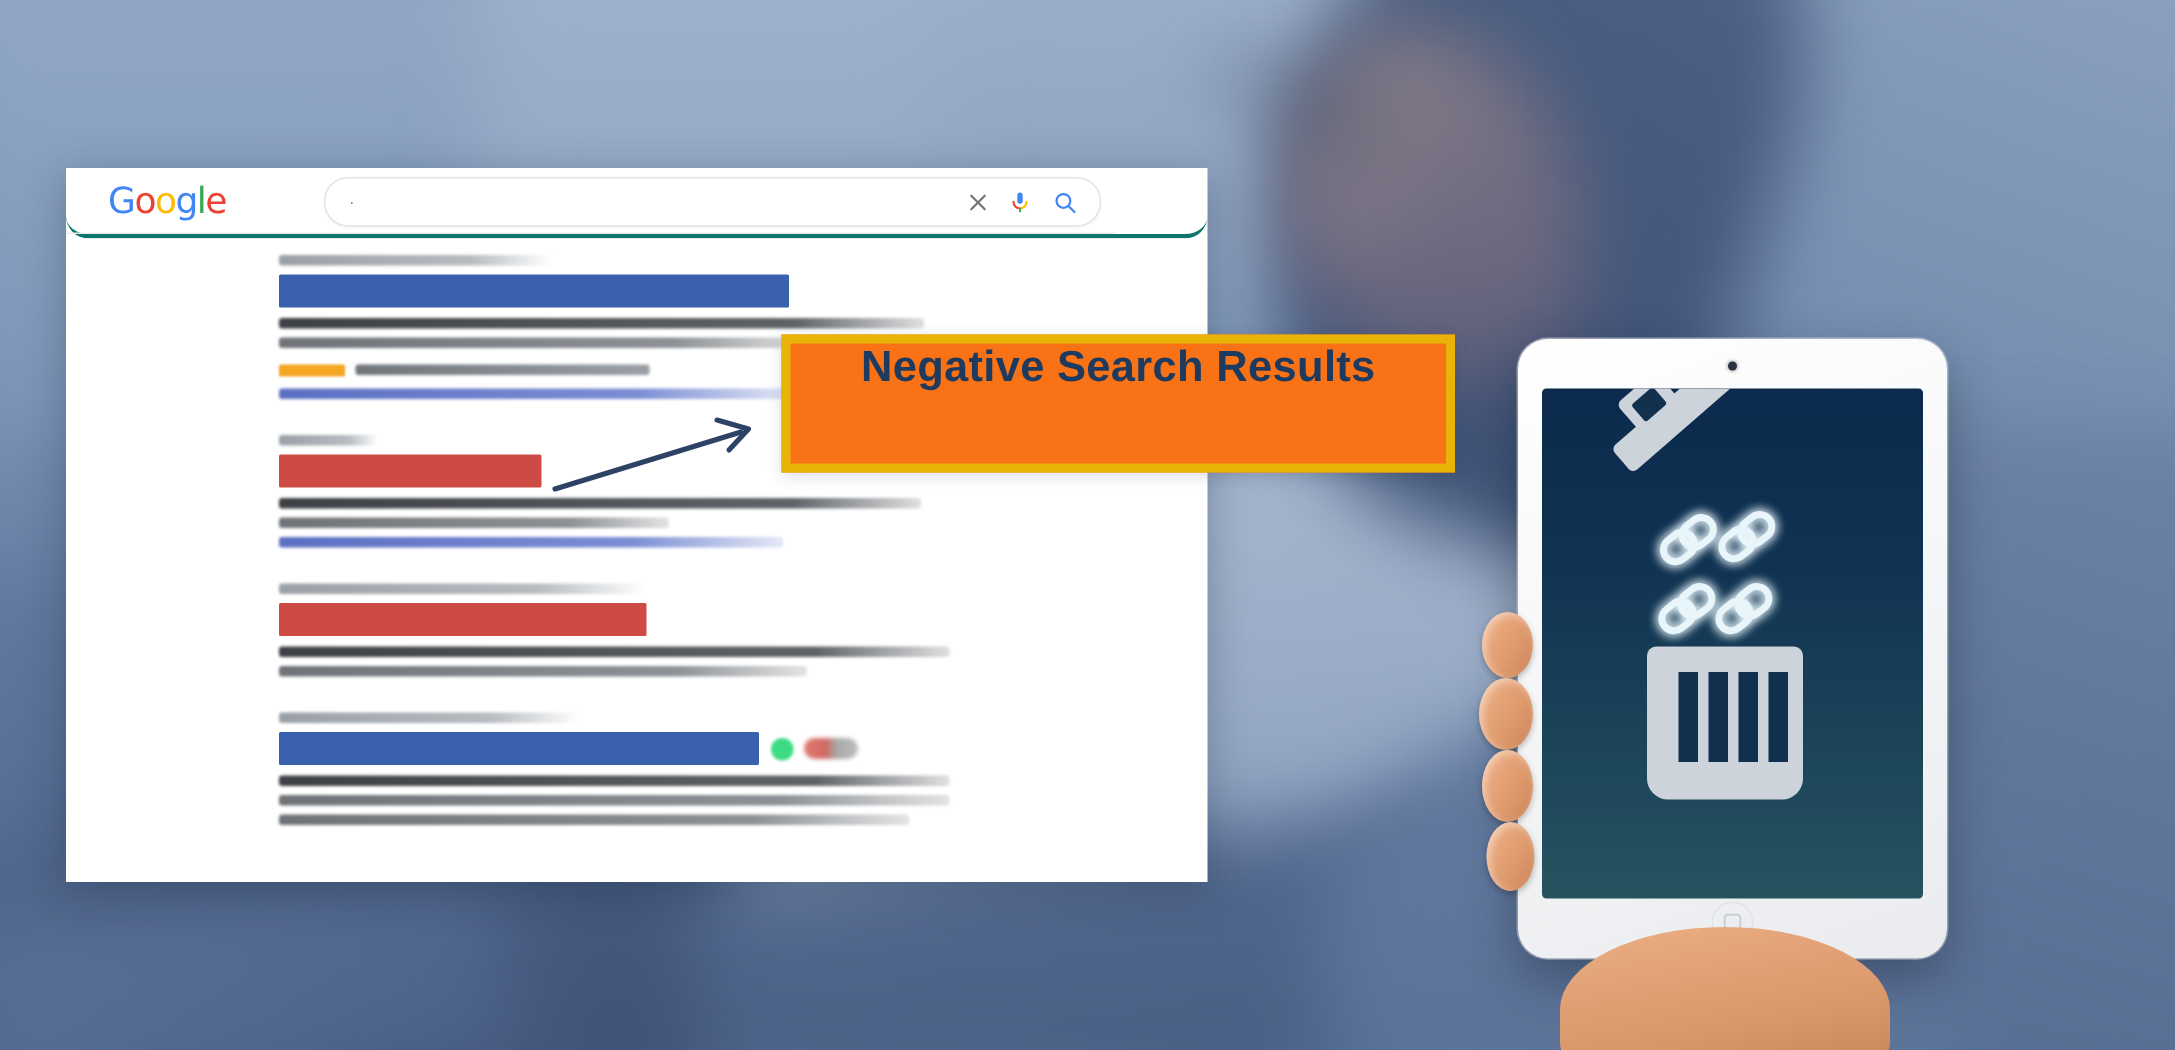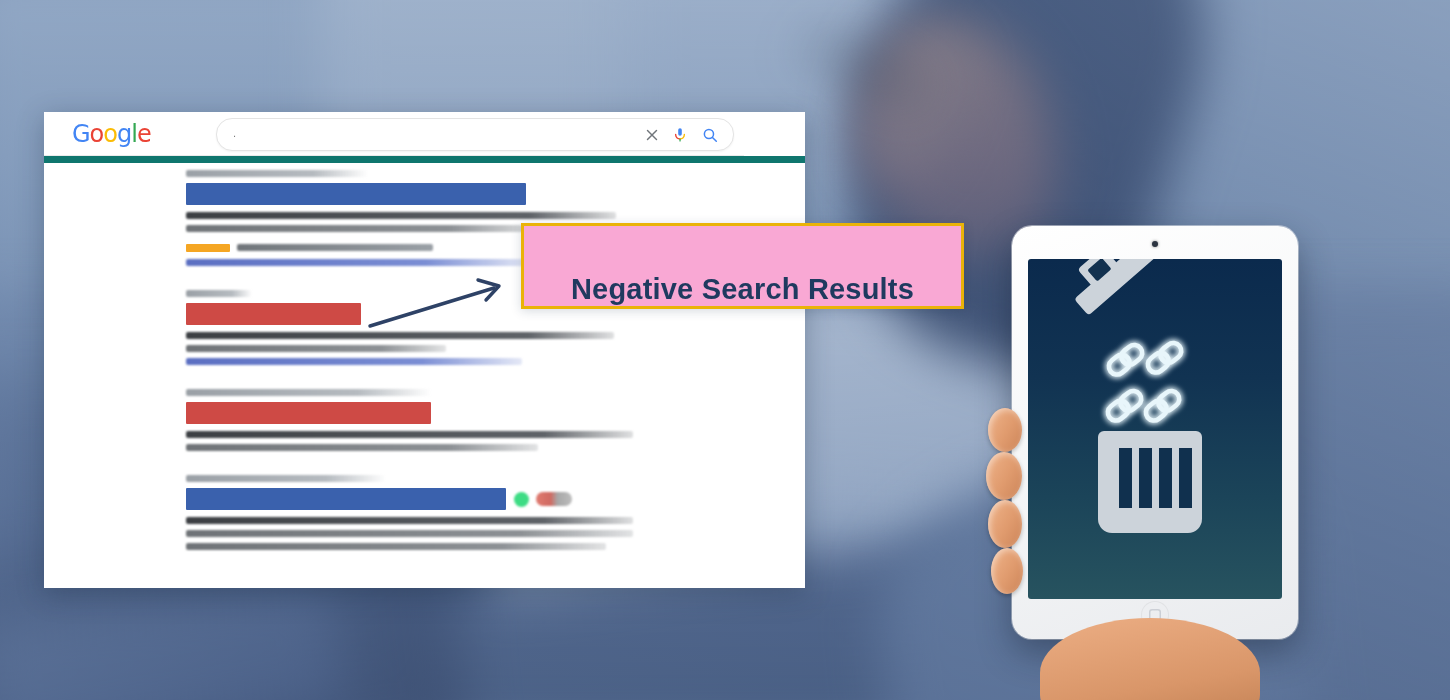--- a/index.html
+++ b/index.html
@@ -58,21 +58,21 @@
     background:linear-gradient(200deg,#7288a9 0%,#5d7296 100%);
     border-radius:46% 30% 0 0;transform:rotate(-6deg);}
   #bg-tint{position:absolute;inset:0;
     background:linear-gradient(120deg,rgba(96,124,166,.42),rgba(70,96,140,.30));}
 
   
   #card{
     position:absolute;left:44px;top:112px;width:761px;height:476px;
     background:#fff;box-shadow:0 6px 26px rgba(20,35,60,.30);
   }
-  #gheader{height:44px;position:relative;border-bottom:7px solid #0f766e;}
+  #gheader{height:44px;position:relative;border-bottom:3px solid #0f766e;border-radius:15px;}
   #glogo{position:absolute;left:28px;top:10px;font-size:24px;letter-spacing:-1px;
     font-family:"DejaVu Sans", sans-serif;font-weight:400;line-height:24px;}
   #glogo span{display:inline-block;}
   #searchbox{
     position:absolute;left:172px;top:6px;width:516px;height:31px;
     border:1px solid #e4e4e4;border-radius:16px;background:#fff;
     box-shadow:0 1px 2px rgba(0,0,0,.05);
   }
   #sq{position:absolute;left:16px;top:8px;font-size:11px;color:#7b7b7b;}
   .sicon{position:absolute;top:7px;width:18px;height:18px;cursor:pointer;}
@@ -106,22 +106,22 @@
   .badge-red{position:absolute;width:36px;height:14px;border-radius:7px;
     background:linear-gradient(90deg,#e07a70 0%,#d06a62 40%,#a8a8a8 60%,#bdbdbd 100%);
     filter:blur(1.3px);}
 
   
   #arrow{position:absolute;left:366px;top:276px;pointer-events:none;}
 
   
   #callout{
     position:absolute;left:521px;top:223px;width:437px;height:80px;
-    background:#f9a8d4;border:3px solid #eab308;
-    display:flex;align-items:flex-end;justify-content:center;
+    background:#f97316;border:6px solid #eab308;
+    display:flex;align-items:flex-start;justify-content:center;
     box-shadow:0 2px 10px rgba(30,50,80,.18);
   }
   #callout-text{
     font-size:29px;font-weight:700;color:#1f3a5f;
     font-family:"Liberation Sans", sans-serif;letter-spacing:.2px;
   }
 
   
   #tablet{
     position:absolute;left:1012px;top:226px;width:286px;height:413px;

